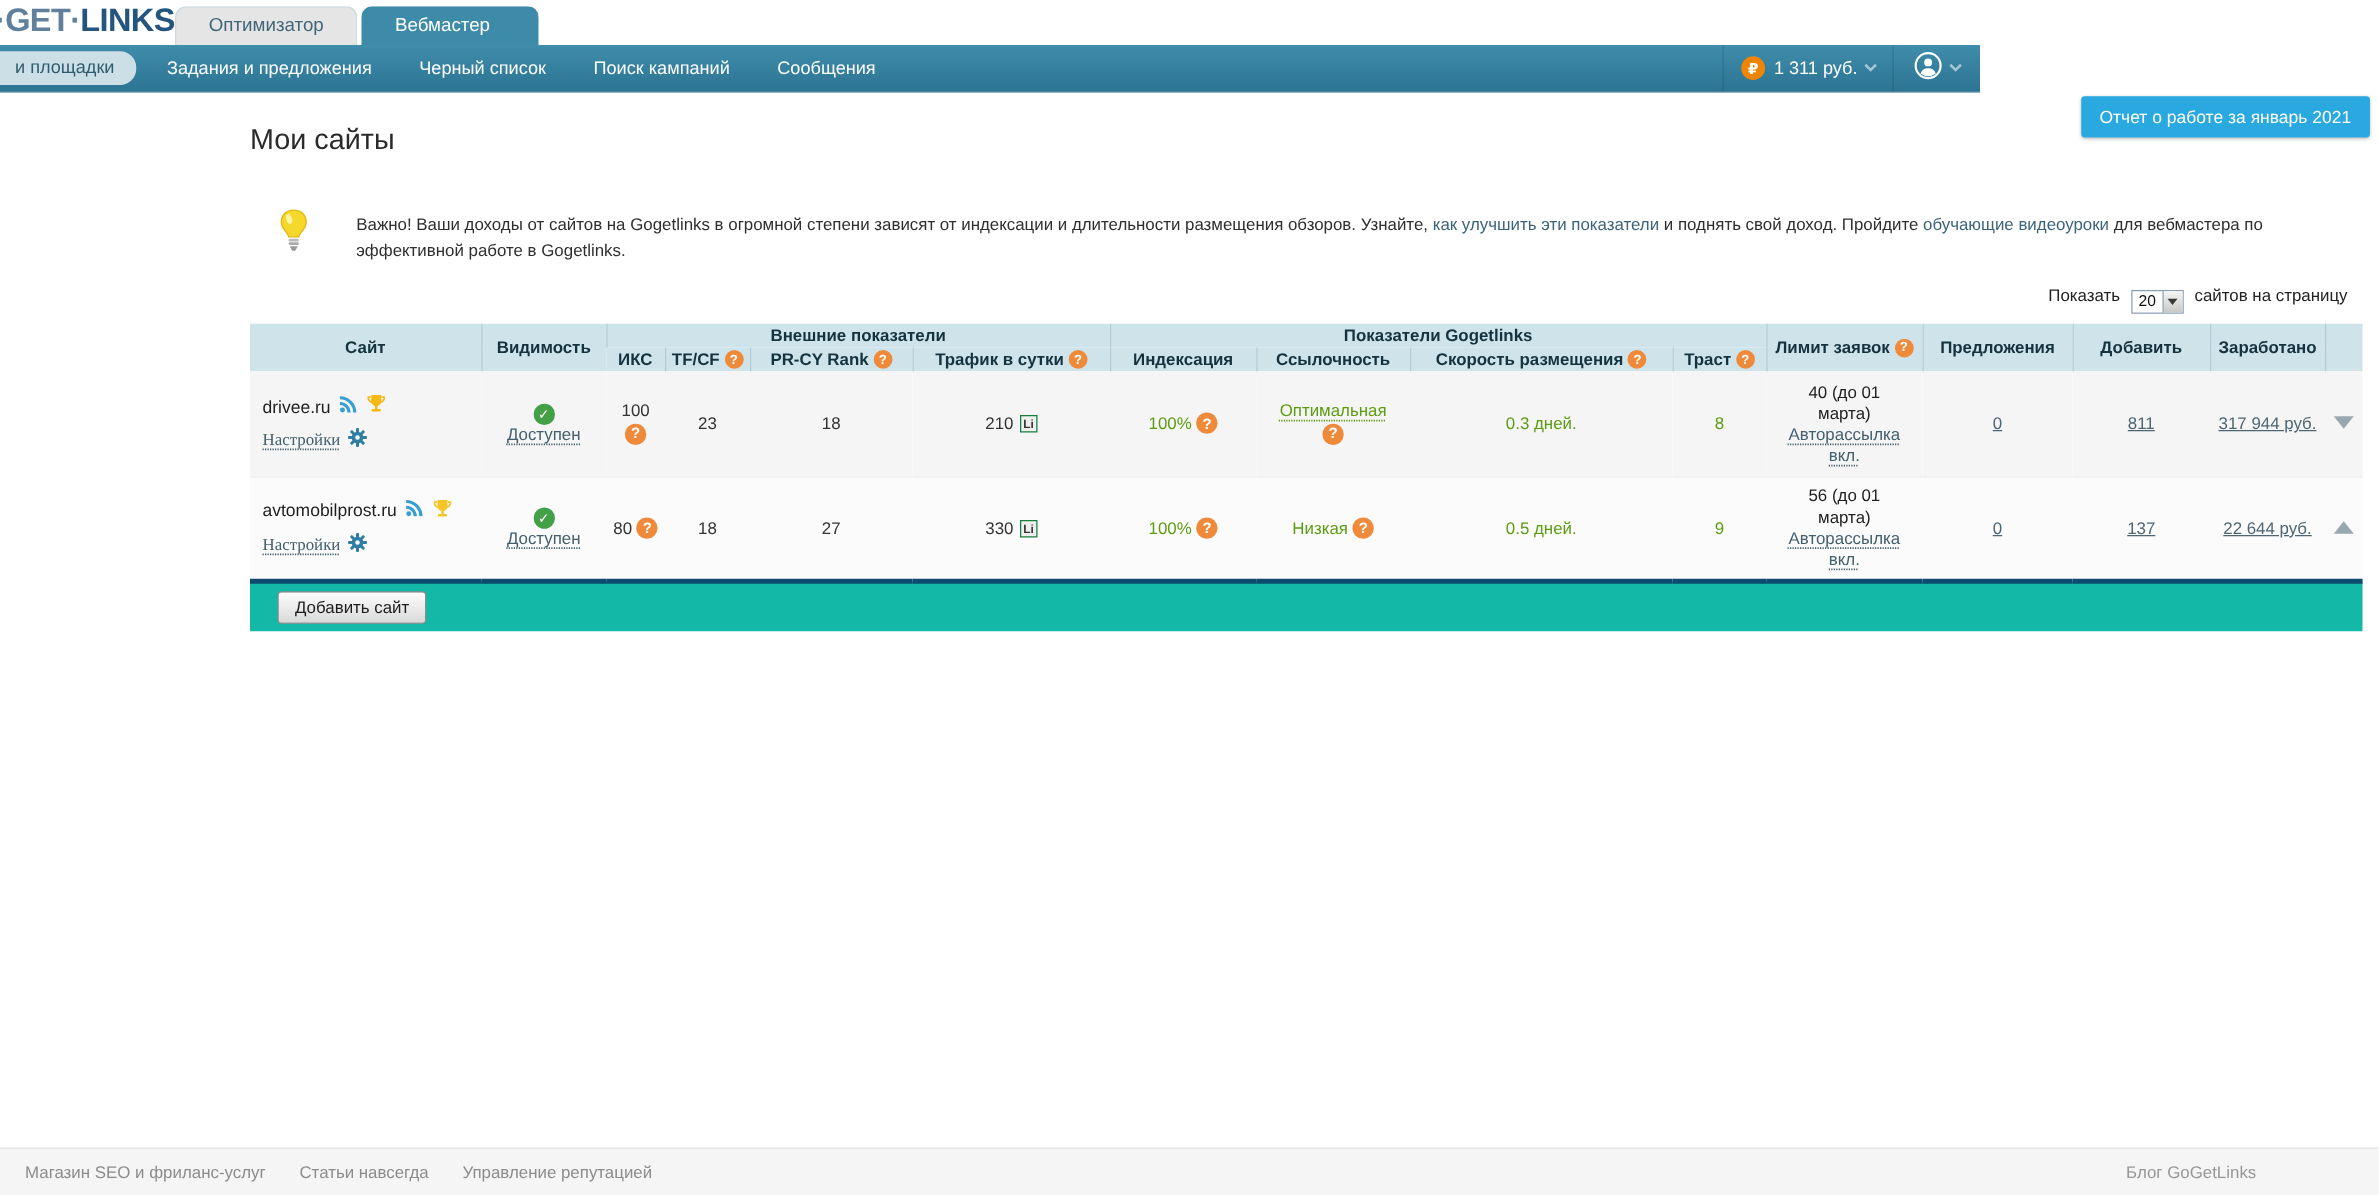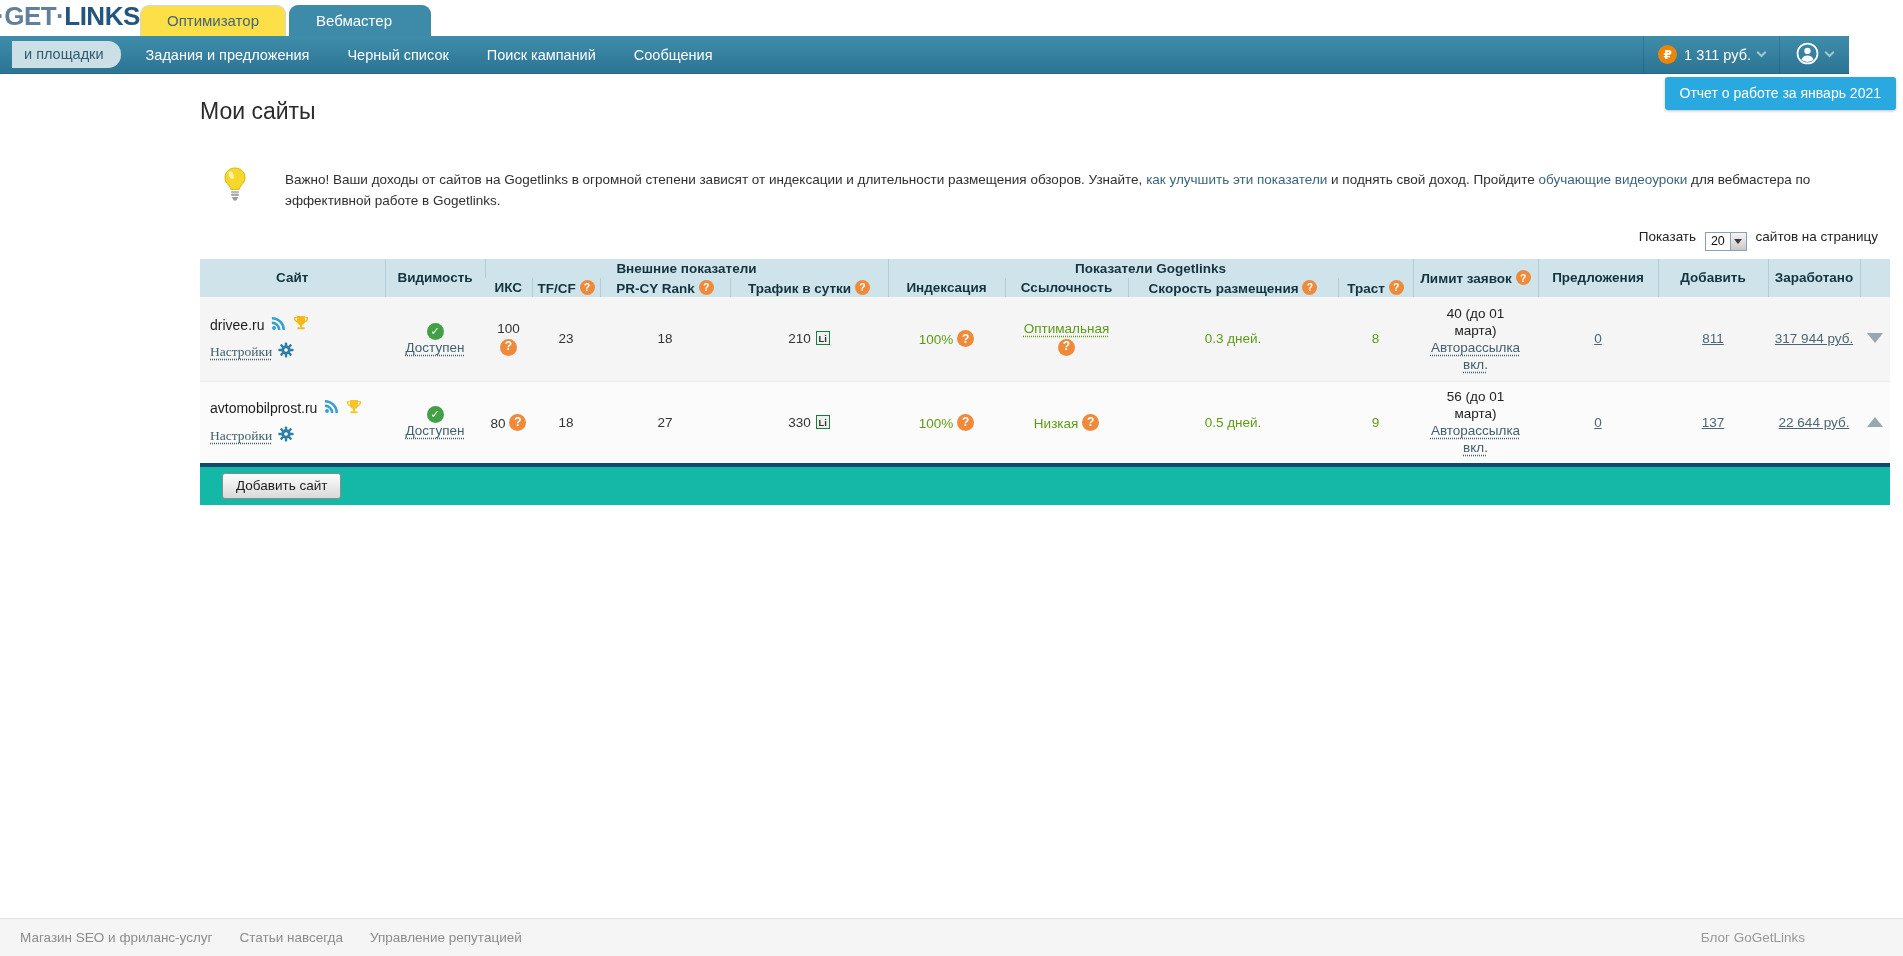--- a/index.html
+++ b/index.html
@@ -6,26 +6,26 @@
   html,body { width:1903px; height:956px; background:#fff; overflow:hidden;
     font-family:"Liberation Sans","DejaVu Sans",sans-serif; color:#333; }
   .page { position:relative; width:1903px; height:956px; }
 
   
   .topbar { height:36px; background:#fff; position:relative;text-align:center; }
   .logo { position:absolute; left:-4px; top:1px; font-size:26px; font-weight:bold; letter-spacing:-.5px; cursor:pointer; white-space:nowrap; }
   .logo .lg-a { color:#60809b; }
   .logo .lg-b { color:#24557e; }
   .tabs { position:absolute; left:140px; bottom:0; display:flex; gap:3px; align-items:flex-end; }
-  .tab { padding:6px 26px 7px; font-size:15px; border-radius:9px 9px 0 0; background:#fde047; color:#41667b; cursor:pointer; border:1px solid #cdd9e0; border-bottom:none; }
+  .tab { padding:6px 26px 7px; font-size:15px; border-radius:9px 9px 0 0; background:#e5e5e5; color:#41667b; cursor:pointer; border:1px solid #cdd9e0; border-bottom:none; }
   .tab.active { background:#3d8ba9; color:#fff; border-color:#3d8ba9; padding-right:38px; }
 
   
-  .navbar { height:38px; width:1849px; background:linear-gradient(#3f8dab,#2c7493); border-bottom:1px solid #26688a;
-    display:flex; align-items:center; color:#fff; font-size:14.5px;padding-left:12px; }
+  .navbar { height:38px; width:1584px; background:linear-gradient(#3f8dab,#2c7493); border-bottom:1px solid #26688a;
+    display:flex; align-items:center; color:#fff; font-size:14.5px; }
   .nav-item { color:#fff; text-decoration:none; padding:0 19px; cursor:pointer; white-space:nowrap; }
   .nav-item.pill { background:#ccdee6; color:#2e5d70; border-radius:0 13px 13px 0; padding:5px 17px 6px 12px; margin-right:6px; }
   .nav-right { margin-left:auto; display:flex; align-items:stretch; height:100%; }
   .balance, .usermenu { display:flex; align-items:center; gap:7px; padding:0 14px; cursor:pointer;
     border-left:1px solid rgba(0,0,0,.14); }
   .usermenu { padding:0 16px; }
   .ruble { width:19px; height:19px; border-radius:50%; background:#ee8507; color:#fff; font-weight:bold;
     font-size:12px; display:flex; align-items:center; justify-content:center; font-family:"DejaVu Sans",sans-serif; }
   .chev { width:7px; height:7px; border-right:2px solid rgba(255,255,255,.55); border-bottom:2px solid rgba(255,255,255,.55);
     transform:rotate(45deg); margin-top:-4px; display:inline-block; }

